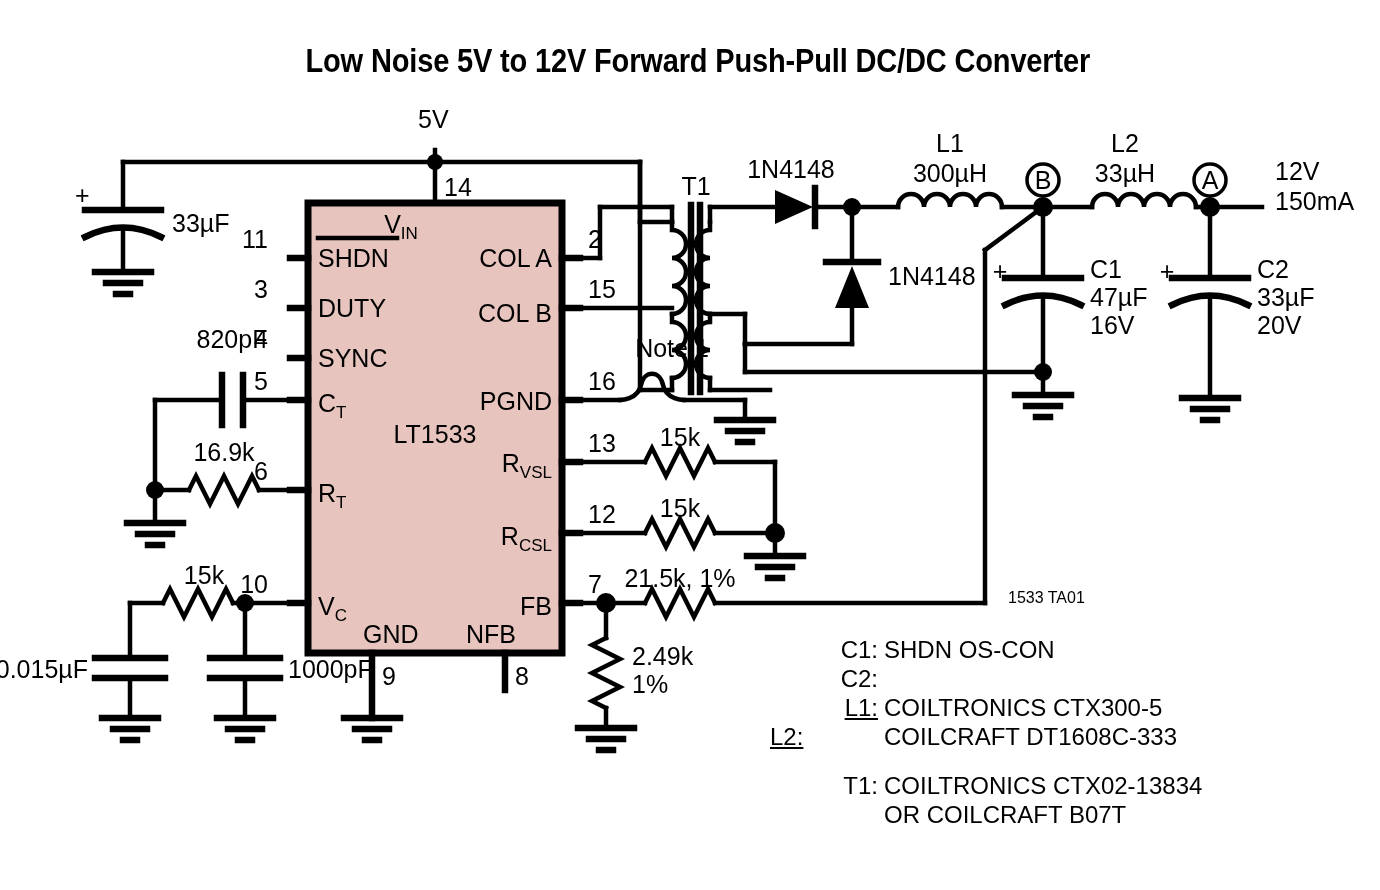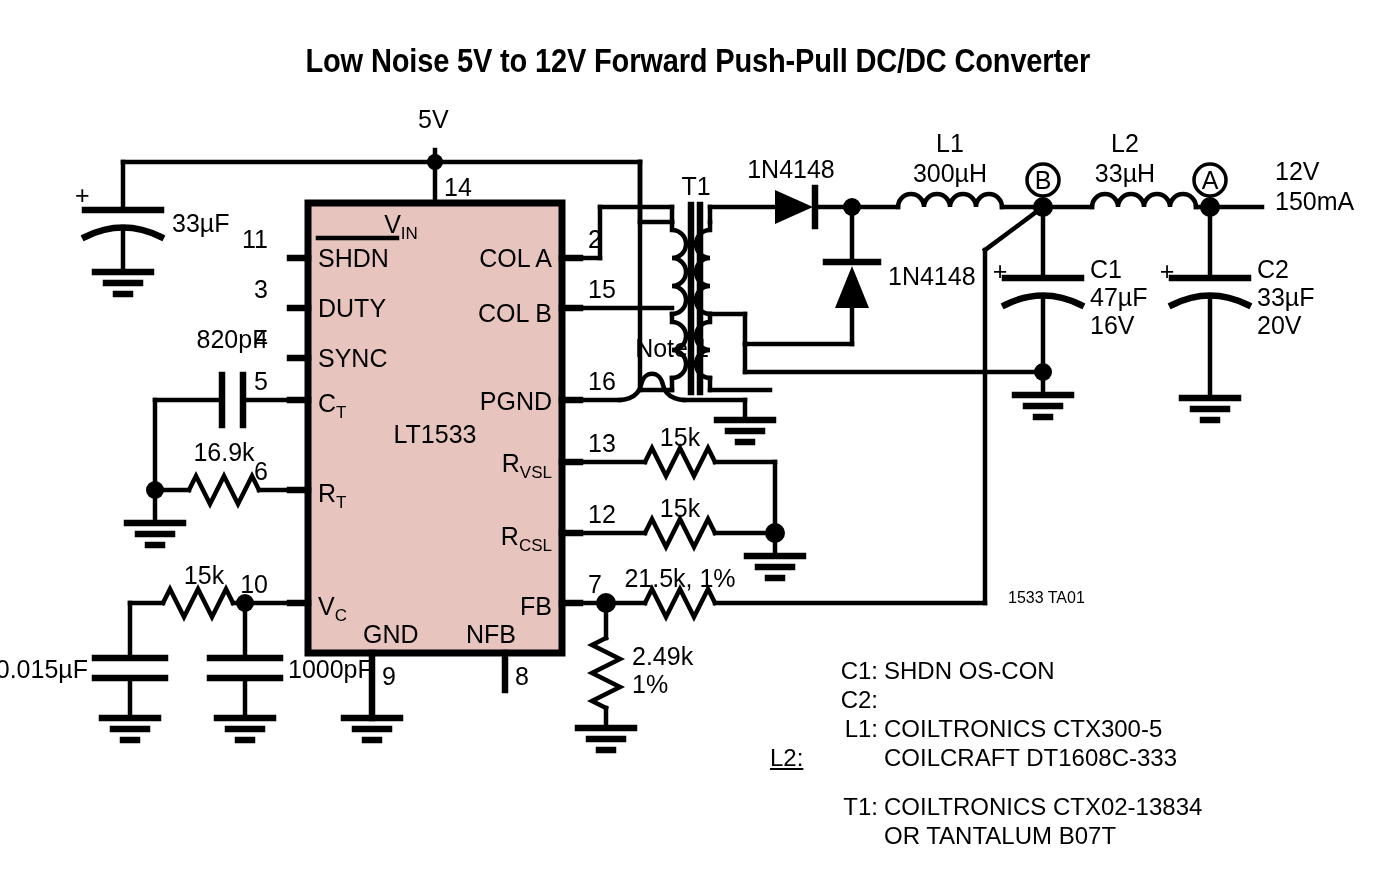--- a/index.html
+++ b/index.html
@@ -319,39 +319,39 @@
 
   <text class="mark" x="1008" y="603">1533 TA01</text>
 </svg>
 
 <div style="position:absolute;left:8px;top:42px;width:1380px;text-align:center;">
   <span class="ttl" style="font-family:'Liberation Sans','DejaVu Sans',sans-serif;font-size:33px;
                font-weight:bold;letter-spacing:-0.2px;transform:scaleX(0.88);
                display:inline-block;transform-origin:center;">Low Noise 5V to 12V Forward Push-Pull DC/DC Converter</span>
 </div>
 
-<div id="notes-block" style="position:absolute;left:770px;top:656px;width:300px;">
+<div id="notes-block" style="position:absolute;left:770px;top:635px;width:300px;">
 <div style="display: flex; align-items: baseline; font-size: 24px; line-height: 29px; font-family: &quot;Liberation Sans&quot;, &quot;DejaVu Sans&quot;, sans-serif; white-space: nowrap;">
         <span style="width: 108px; text-align: right; padding-right: 6px; flex: 0 0 auto;">C1:</span>
         <span>SHDN OS-CON</span>
       </div>
       <div style="display: flex; align-items: baseline; font-size: 24px; line-height: 29px; font-family: &quot;Liberation Sans&quot;, &quot;DejaVu Sans&quot;, sans-serif; white-space: nowrap;">
         <span style="width: 108px; text-align: right; padding-right: 6px; flex: 0 0 auto;">C2:</span>
       </div>
       <div style="display: flex; align-items: baseline; font-size: 24px; line-height: 29px; font-family: &quot;Liberation Sans&quot;, &quot;DejaVu Sans&quot;, sans-serif; white-space: nowrap;">
-        <span style="width: 108px; text-align: right; padding-right: 6px; flex: 0 0 auto;">L1:</span>
+        <span style="width: 108px; text-align: right; padding-right: 6px; flex: 0 0 auto; text-decoration: underline;">L1:</span>
         <span>COILTRONICS CTX300-5</span>
       </div>
       <div style="display: flex; align-items: baseline; font-size: 24px; line-height: 29px; font-family: &quot;Liberation Sans&quot;, &quot;DejaVu Sans&quot;, sans-serif; white-space: nowrap;">
         <span style="width: 108px; text-align: left; padding-right: 6px; flex: 0 0 auto; text-decoration: underline;">L2:</span>
         <span>COILCRAFT DT1608C-333</span>
       </div>
       <div style="display: flex; align-items: baseline; font-size: 24px; line-height: 29px; font-family: &quot;Liberation Sans&quot;, &quot;DejaVu Sans&quot;, sans-serif; white-space: nowrap;">
         <span style="width: 108px; text-align: right; padding-right: 6px; flex: 0 0 auto; margin-top: 20px;">T1:</span>
         <span>COILTRONICS CTX02-13834</span>
       </div>
       <div style="display: flex; align-items: baseline; font-size: 24px; line-height: 29px; font-family: &quot;Liberation Sans&quot;, &quot;DejaVu Sans&quot;, sans-serif; white-space: nowrap;">
         <span style="width: 108px; text-align: right; padding-right: 6px; flex: 0 0 auto;"></span>
-        <span>OR TANTALUM B07T</span>
+        <span>OR COILCRAFT B07T</span>
       </div>
     </div>
 
 </div>
 
 </body></html>

